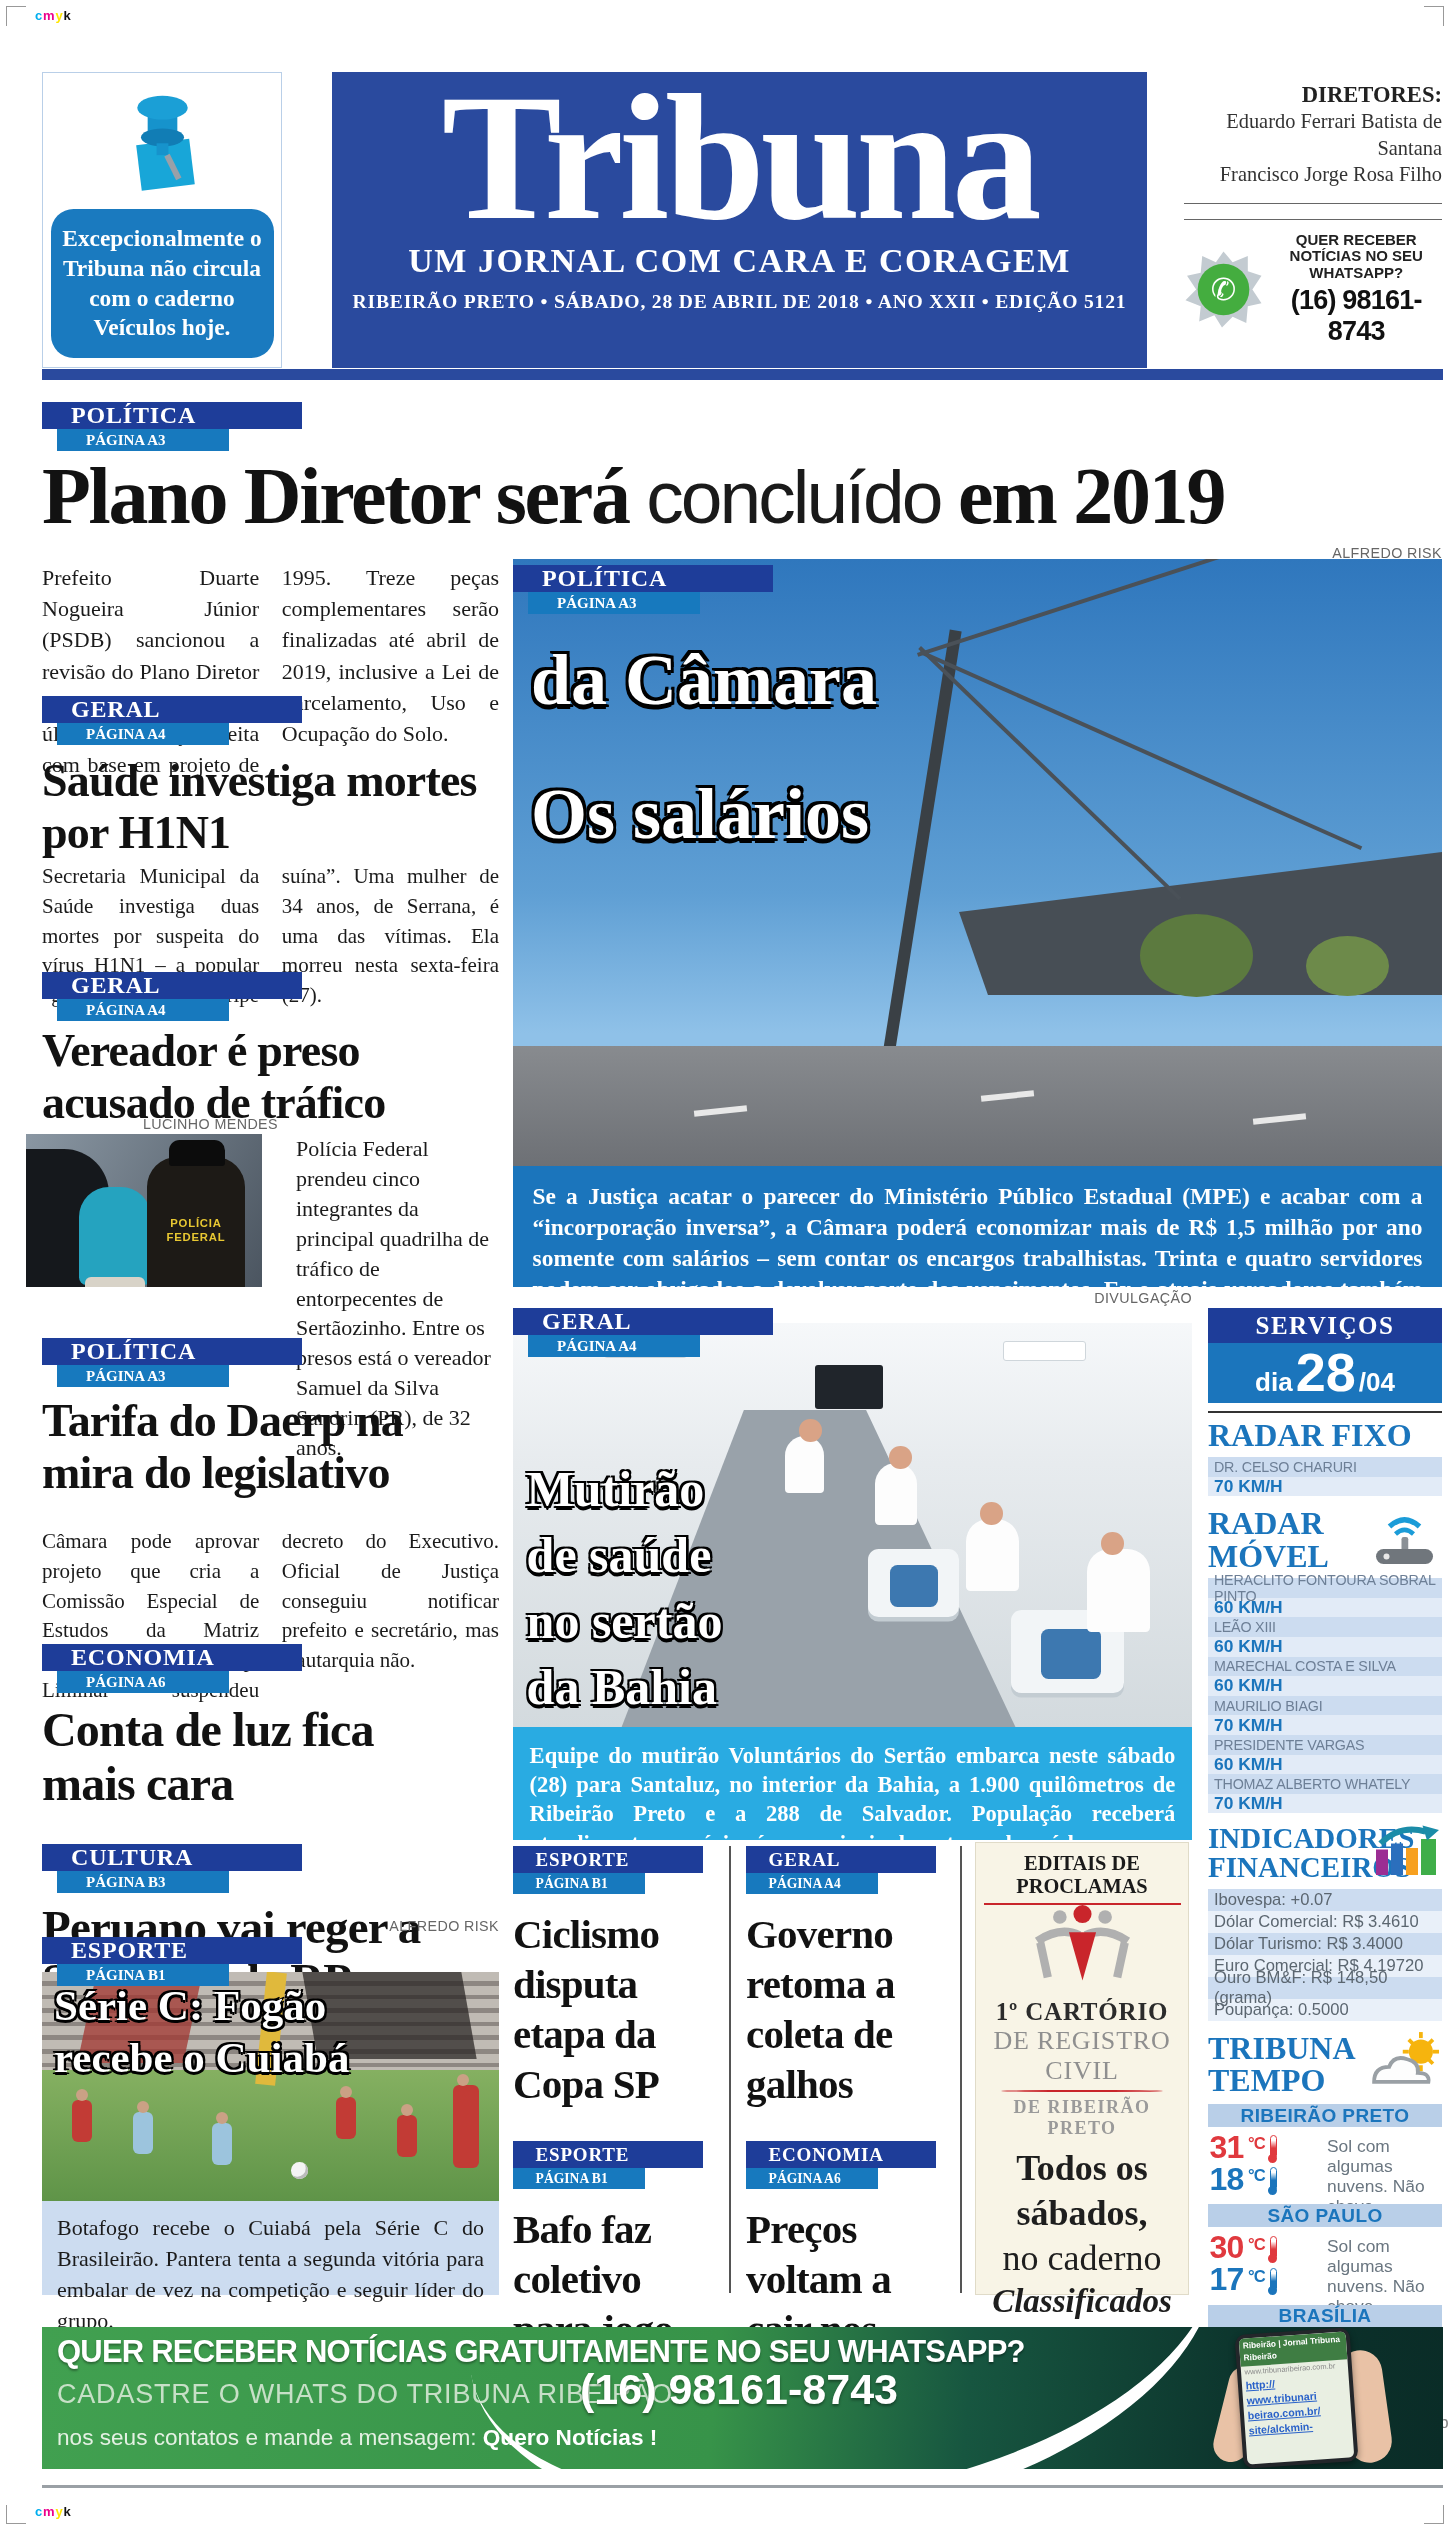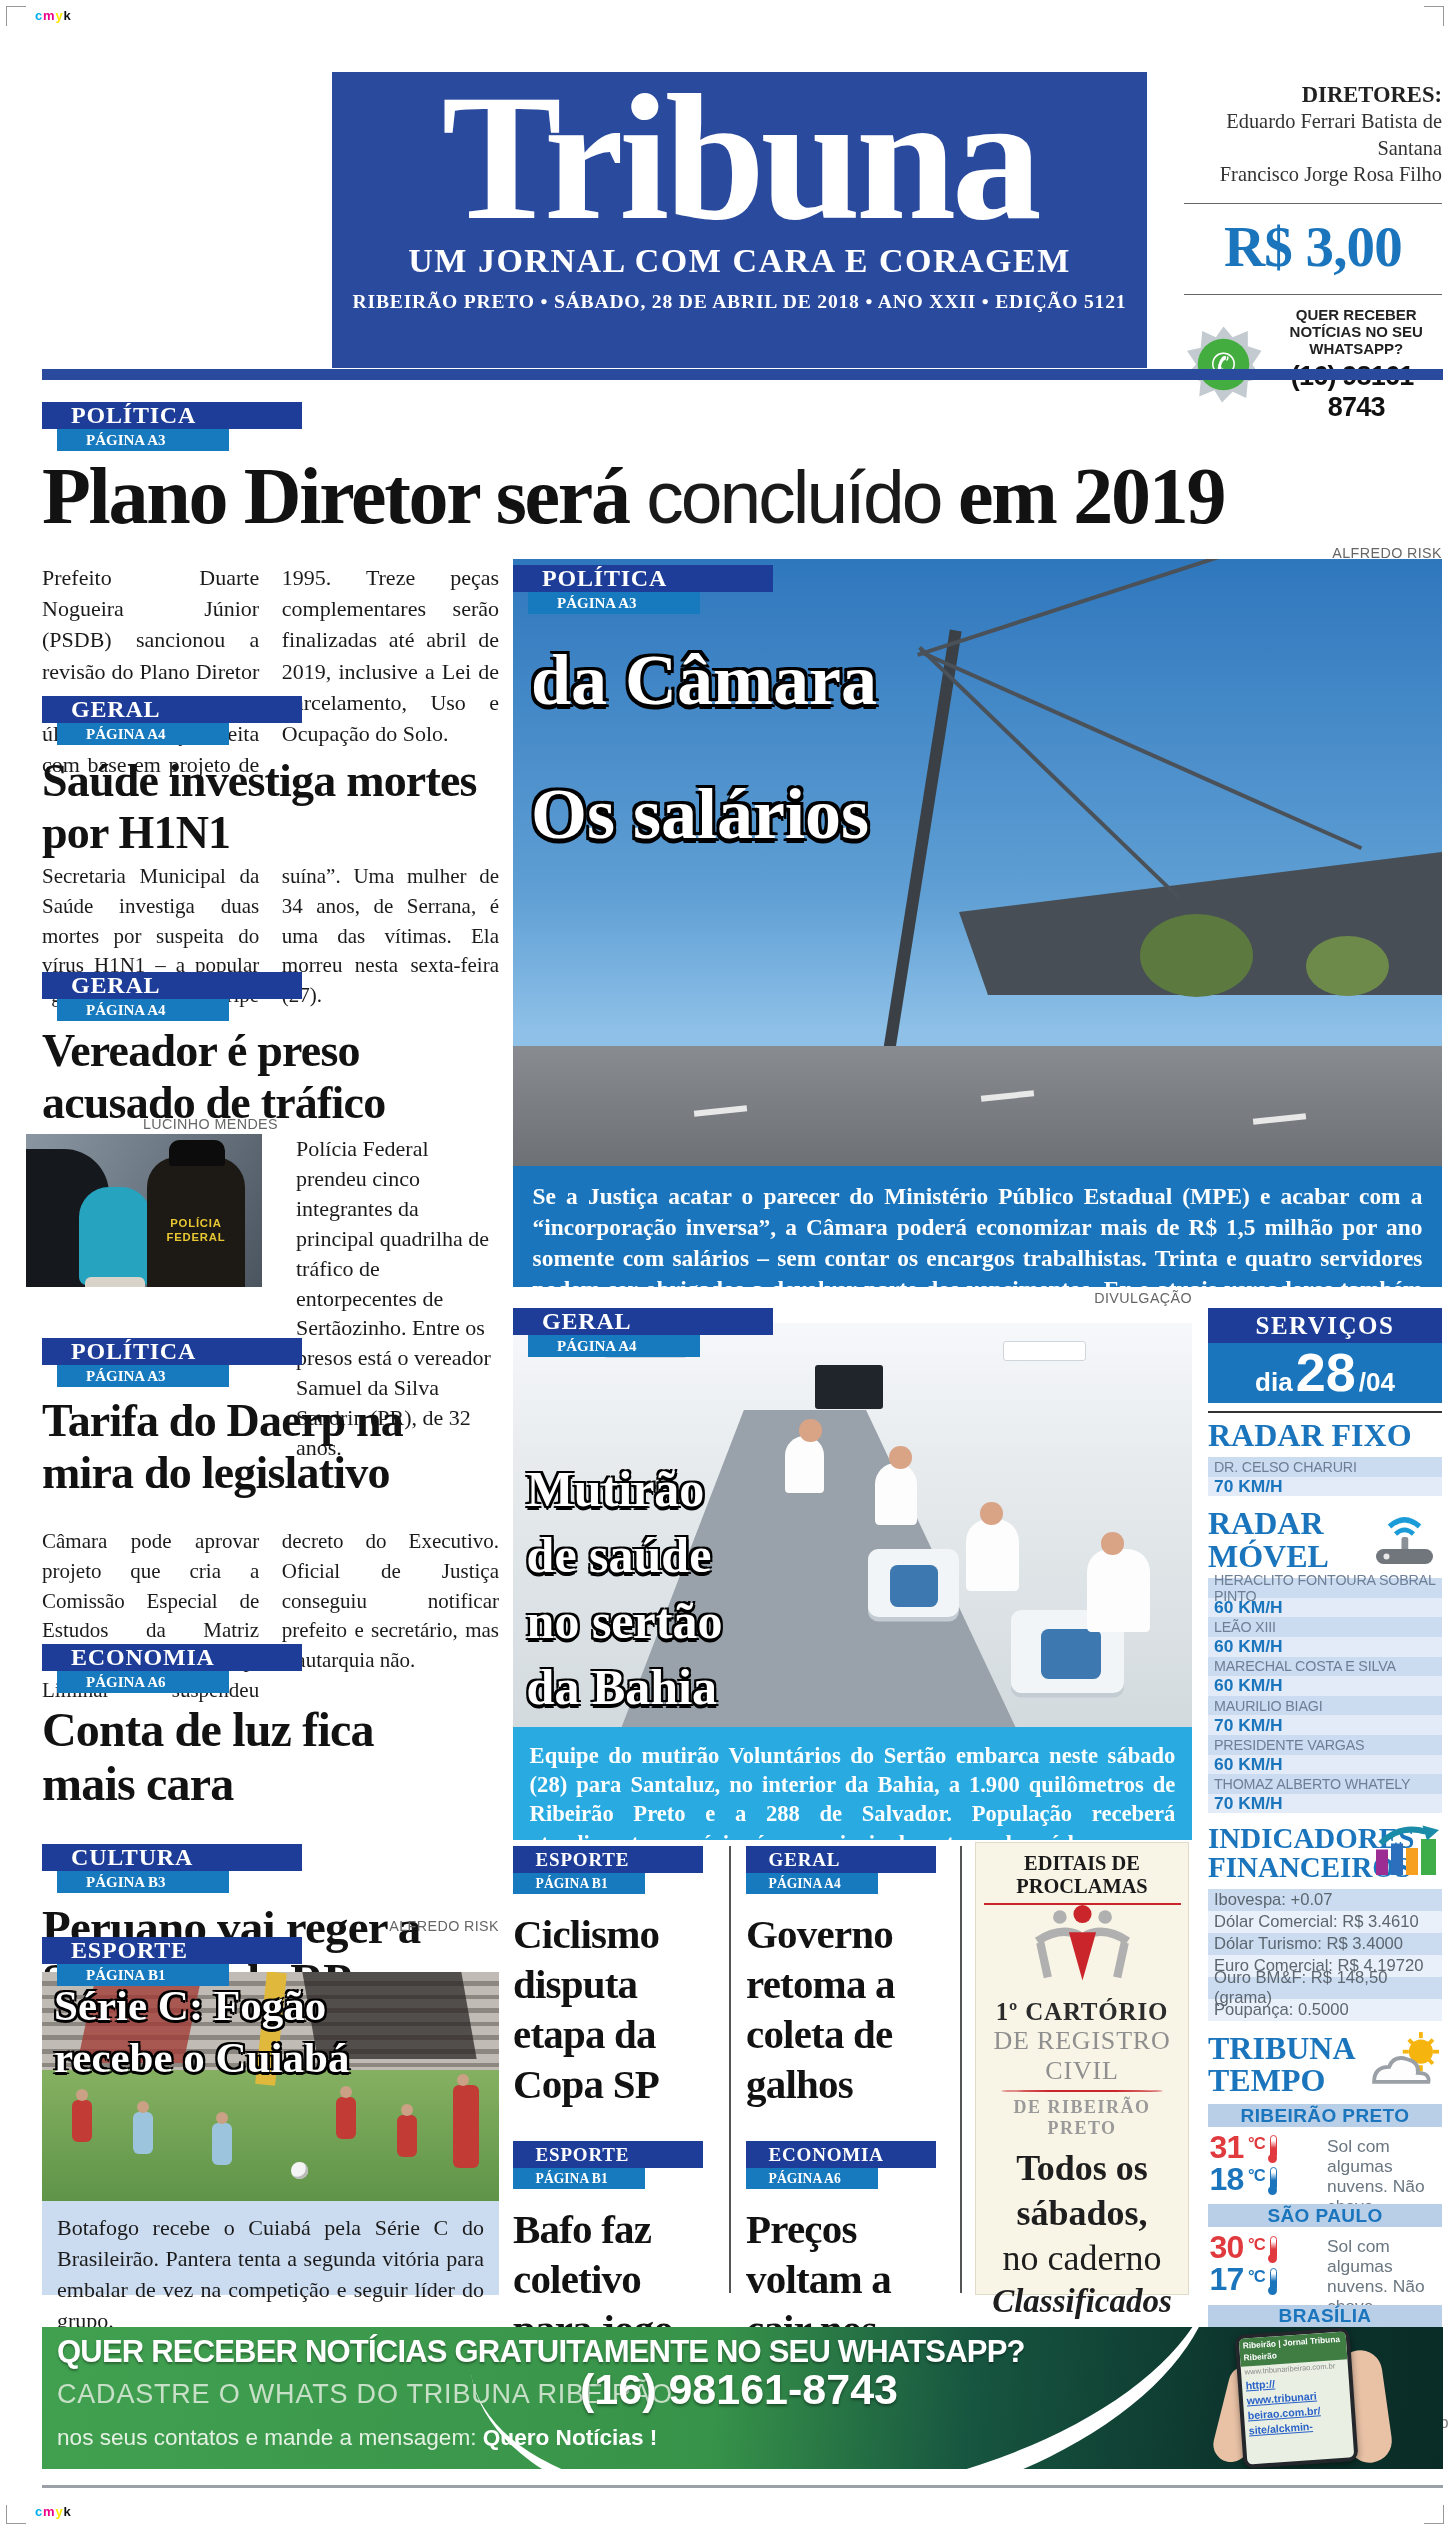--- a/index.html
+++ b/index.html
@@ -196,33 +196,43 @@
     <span>c</span><span>m</span><span>y</span><span>k</span>
   </div>
   <div class="cmyk" style="left:35px; top:2504px;">
     <span>c</span><span>m</span><span>y</span><span>k</span>
   </div>
   <div class="corner tl"></div>
   <div class="corner tr"></div>
   <div class="corner bl"></div>
   <div class="corner br"></div>
 
+  <div class="abs notice-box">
+    <svg width="89" height="112" viewBox="0 0 120 150">
+      <rect x="28" y="68" width="72" height="62" fill="#18a6d8" transform="rotate(-7 64 99)"></rect>
+      <rect x="40" y="24" width="40" height="40" fill="#1693cc"></rect>
+      <ellipse cx="60" cy="22" rx="34" ry="16" fill="#1b9fd6"></ellipse>
+      <ellipse cx="60" cy="62" rx="29" ry="12" fill="#117db5"></ellipse>
+      <rect x="52" y="70" width="16" height="16" fill="#1693cc"></rect>
+      <line x1="66" y1="86" x2="82" y2="118" stroke="#9aa0a8" stroke-width="8"></line>
+    </svg>
+    <div class="notice-bubble">Excepcionalmente o Tribuna não circula com o caderno Veículos hoje.</div>
+  </div>
 
   <div class="abs masthead">
     <div class="logo">Tribuna</div>
     <div class="tagline">UM JORNAL COM CARA E CORAGEM</div>
     <div class="dateline">RIBEIRÃO PRETO • SÁBADO, 28 DE ABRIL DE 2018 • ANO XXII • EDIÇÃO 5121</div>
   </div>
 
   <div class="abs pub-info">
     <div class="directors-label">DIRETORES:</div>
     <div class="director">Eduardo Ferrari Batista de Santana</div>
     <div class="director">Francisco Jorge Rosa Filho</div>
     <div class="pub-rule"></div>
-    <div class="price">R$ 3,00</div>
     <div class="pub-rule"></div>
     <div class="wa-row">
       <svg width="79" height="79" viewBox="0 0 104 104">
         <polygon points="52,2 64,16 84,8 84,28 102,34 90,52 102,70 84,74 82,96 64,88 50,102 40,86 20,94 22,74 2,66 16,52 4,34 22,30 24,8 42,16" fill="#c3cbd1"></polygon>
         <circle cx="52" cy="52" r="34" fill="#44ad3f"></circle>
         <text x="52" y="66" text-anchor="middle" font-size="40" fill="#fff" font-family="DejaVu Sans">✆</text>
       </svg>
       <div class="wa-texts">
         <div class="wa-callout">QUER RECEBER NOTÍCIAS NO SEU WHATSAPP?</div>
         <div class="wa-number">(16) 98161-8743</div>

